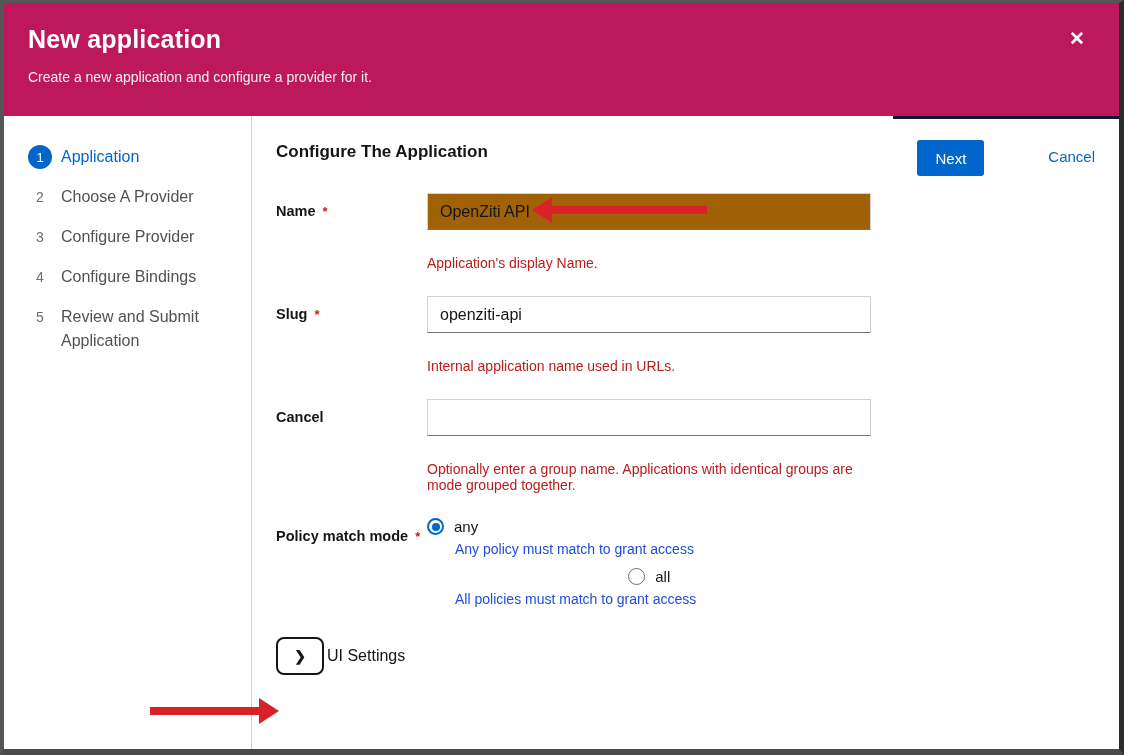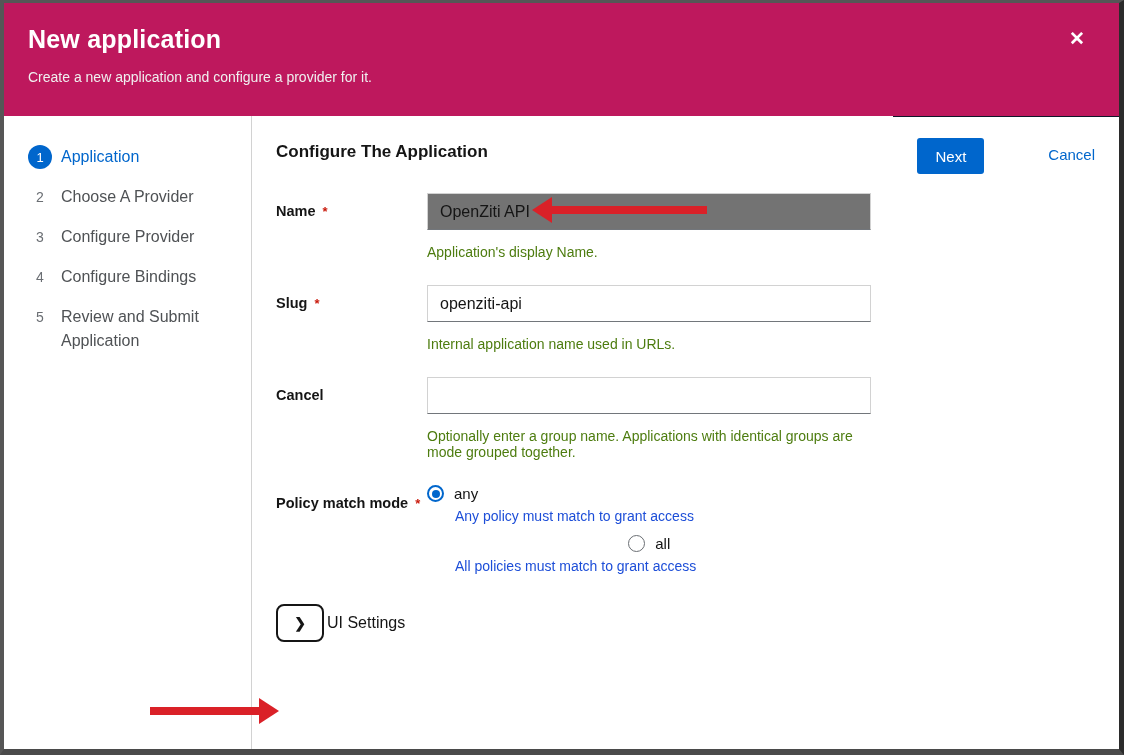--- a/index.html
+++ b/index.html
@@ -61,22 +61,22 @@
   }
   .req { color: #c9190b; margin-left: 7px; font-size: 13px; font-weight: bold; }
   .field-control { flex: 1; min-width: 0; }
   .text-input {
     width: 100%; height: 37px;
     border: 1px solid #d2d2d2; border-bottom: 1px solid #72767b;
     padding: 6px 12px; font-size: 16px; color: #151515;
     font-family: "Liberation Sans", sans-serif;
     background: #fff; border-radius: 0; outline: none;
   }
-  .text-input.highlighted { background: #737373; }
-  .helper { margin-top: 14px; font-size: 14px; color: #4d7c0f; }
+  .text-input.highlighted { background: #a16207; }
+  .helper { margin-top: 25px; font-size: 14px; color: #b91c1c; }
   
   .policy-row { margin-top: 6px; margin-bottom: 0; }
   .radio-row { display: flex; align-items: center; cursor: pointer; }
   .radio-row + .radio-helper { margin-top: 6px; }
   .radio {
     width: 17px; height: 17px; border-radius: 50%;
     border: 1px solid #6a6e73; background: #fff;
     display: inline-flex; align-items: center; justify-content: center;
     flex: 0 0 17px;
   }
@@ -94,21 +94,21 @@
     width: 48px; height: 38px;
     border: 2px solid #151515; border-radius: 8px;
     background: #fff; cursor: pointer;
     display: flex; align-items: center; justify-content: center;
     font-size: 14px; font-weight: bold; color: #151515;
     font-family: "Liberation Sans", sans-serif;
   }
   .expand-label { font-size: 16px; color: #151515; margin-left: 3px; }
   
   .footer {
-    flex: 0 0 77px; border-top: 1px solid #0f172a;
+    flex: 0 0 77px; border-top: 3px solid #0f172a;
     padding: 21px 24px 0 24px; display: flex; align-items: flex-start;
   }
   .next-btn {
     background: #0066cc; color: #fff; border: none; border-radius: 3px;
     font-size: 15px; padding: 0 18px; height: 36px; cursor: pointer;
     font-family: "Liberation Sans", sans-serif;
   }
   .cancel-link {
     margin-left: 64px; color: #0066cc; font-size: 15px;
     text-decoration: none; cursor: pointer; padding-top: 8px;

